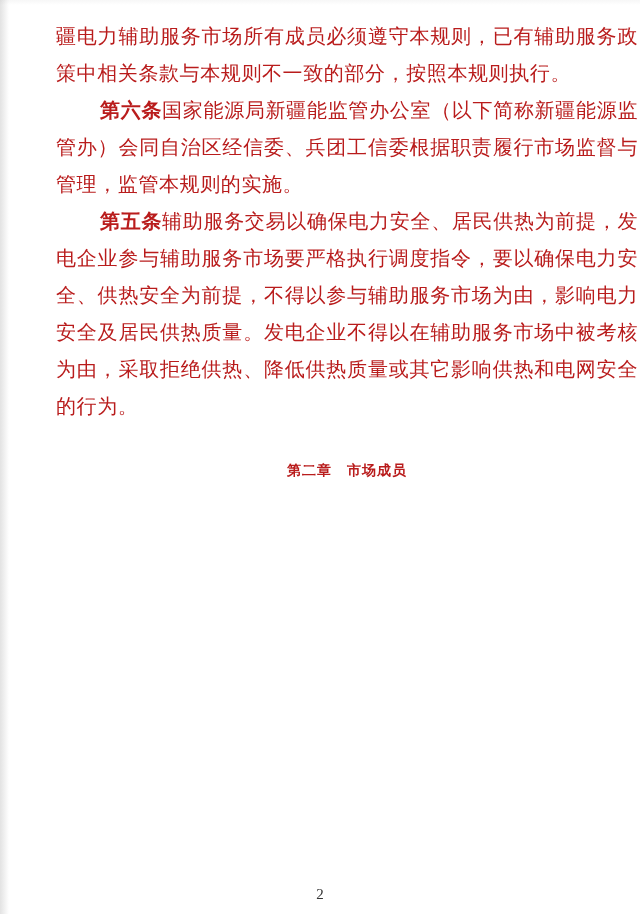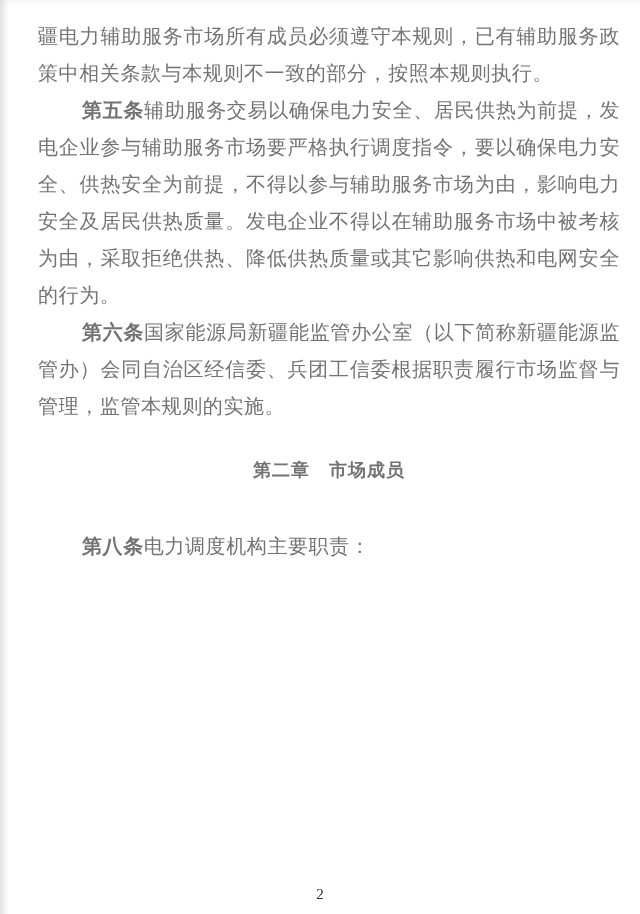--- a/index.html
+++ b/index.html
@@ -23,66 +23,65 @@
   }
   .scan-edge-top {
     position: absolute;
     left: 0; top: 0; right: 0;
     height: 5px;
     background: linear-gradient(to bottom, rgba(150,150,150,0.08), rgba(255,255,255,0));
     pointer-events: none;
   }
   .content {
     position: absolute;
-    left: 38px;
+    left: 56px;
     top: 18px;
     width: 582px;
-    color: #737373;
+    color: #b91c1c;
     font-size: 20px;
     line-height: 37px;
     text-align: justify;
     text-justify: inter-character;
     letter-spacing: 0.6px;
   }
   .para {
     margin: 0;
     padding: 0;
   }
   .para.indent {
     text-indent: 2.2em;
   }
   .lead {
     font-weight: bold;
   }
   .chapter {
     font-weight: bold;
-    font-size: 18px;
+    font-size: 14px;
     text-align: center;
     text-indent: 0;
     margin-top: 27px;
-    margin-bottom: 39px;
+    margin-bottom: 27px;
     letter-spacing: 1px;
   }
   .page-number {
     position: absolute;
     bottom: 11px;
     left: 0;
     right: 0;
     text-align: center;
     font-size: 15px;
     color: #333333;
   }
 </style>
 </head>
 <body>
 
 <div class="scan-edge-left"></div>
 <div class="scan-edge-top"></div>
 
 <div class="content" id="content">
     <p class="para">疆电力辅助服务市场所有成员必须遵守本规则，已有辅助服务政策中相关条款与本规则不一致的部分，按照本规则执行。</p>
+    <p class="para indent"><span class="lead">第六条</span>国家能源局新疆能监管办公室（以下简称新疆能源监管办）会同自治区经信委、兵团工信委根据职责履行市场监督与管理，监管本规则的实施。</p>
     <p class="para indent"><span class="lead">第五条</span>辅助服务交易以确保电力安全、居民供热为前提，发电企业参与辅助服务市场要严格执行调度指令，要以确保电力安全、供热安全为前提，不得以参与辅助服务市场为由，影响电力安全及居民供热质量。发电企业不得以在辅助服务市场中被考核为由，采取拒绝供热、降低供热质量或其它影响供热和电网安全的行为。</p>
-    <p class="para indent"><span class="lead">第六条</span>国家能源局新疆能监管办公室（以下简称新疆能源监管办）会同自治区经信委、兵团工信委根据职责履行市场监督与管理，监管本规则的实施。</p>
     <p class="para chapter">第二章　市场成员</p>
-    <p class="para indent"><span class="lead">第八条</span>电力调度机构主要职责：</p>
   </div>
 
 <div class="page-number">2</div>
 
 </body></html>

